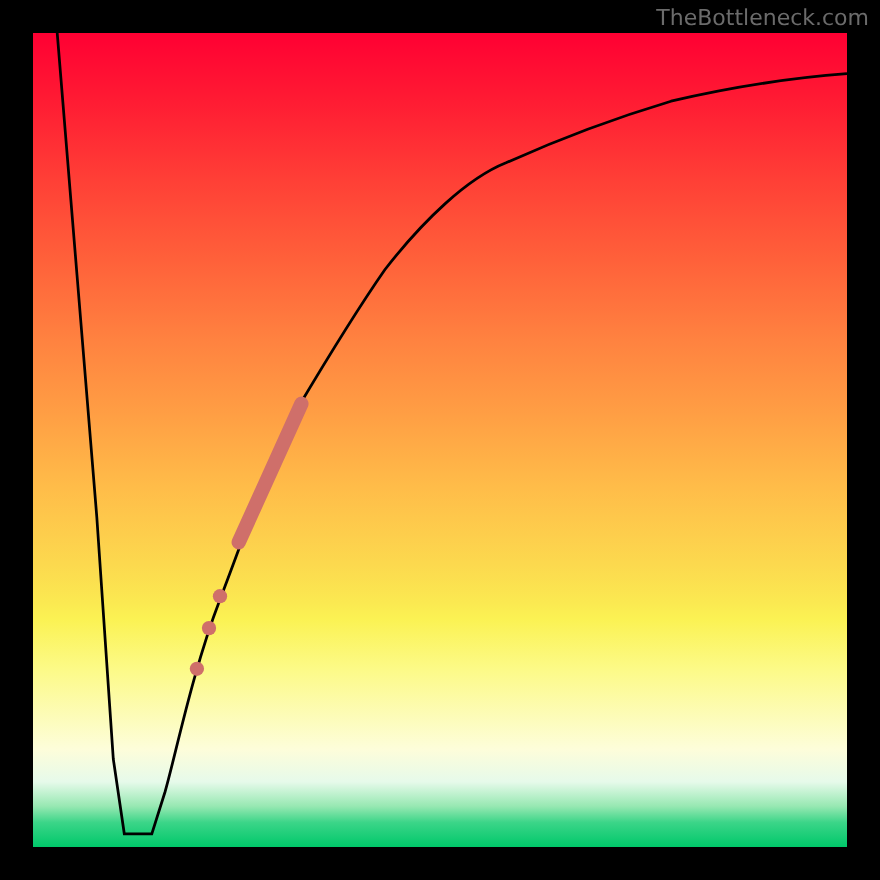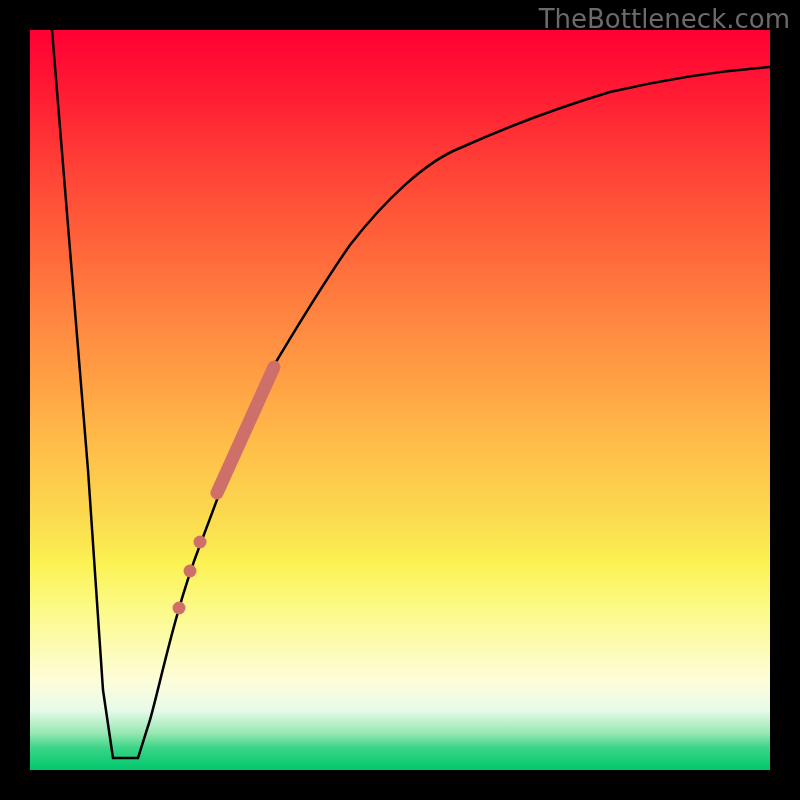--- a/index.html
+++ b/index.html
@@ -48,21 +48,21 @@
     top: 0;
     width: 740px;
     height: 740px;
     pointer-events: none;
   }
   .attribution {
     position: absolute;
     top: 4px;
     right: 10px;
     font-family: "DejaVu Sans", Arial, sans-serif;
-    font-size: 26px;
+    font-size: 20px;
     color: #6b6b6b;
     letter-spacing: 0px;
     user-select: none;
   }
 </style>
 </head>
 <body>
 
 <div class="frame">
 

